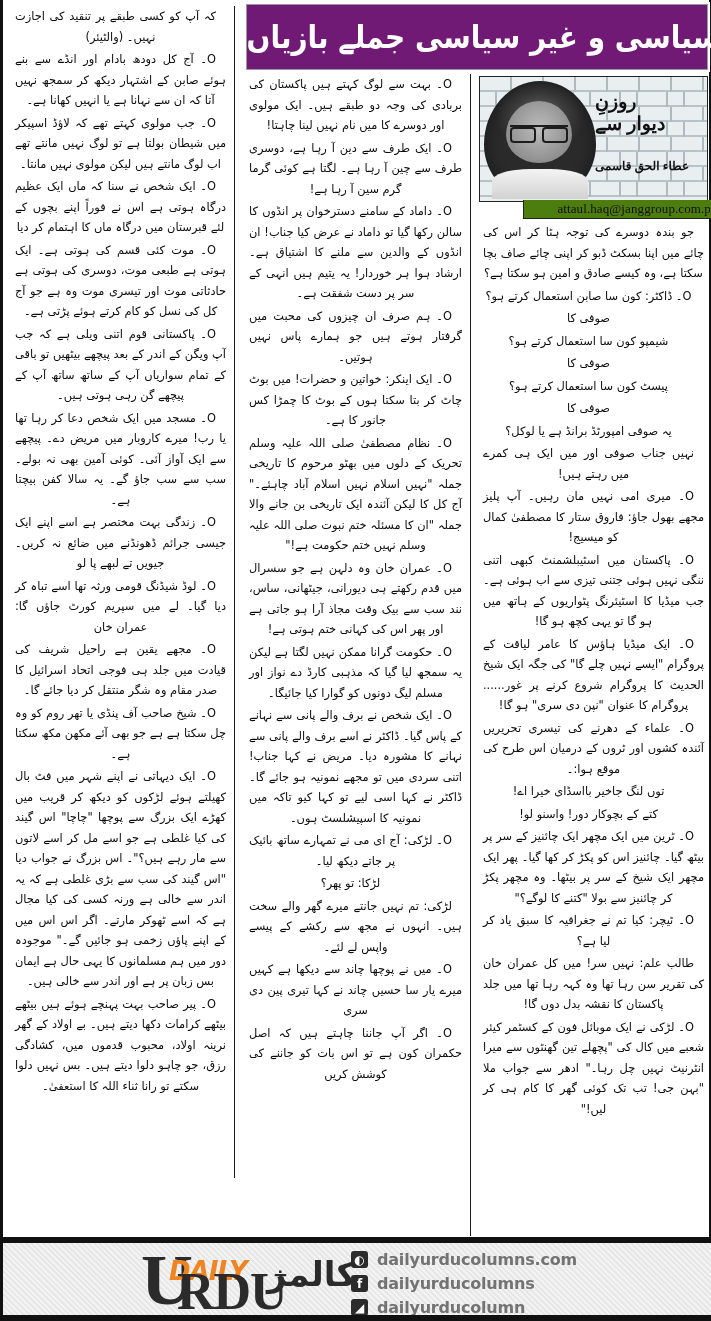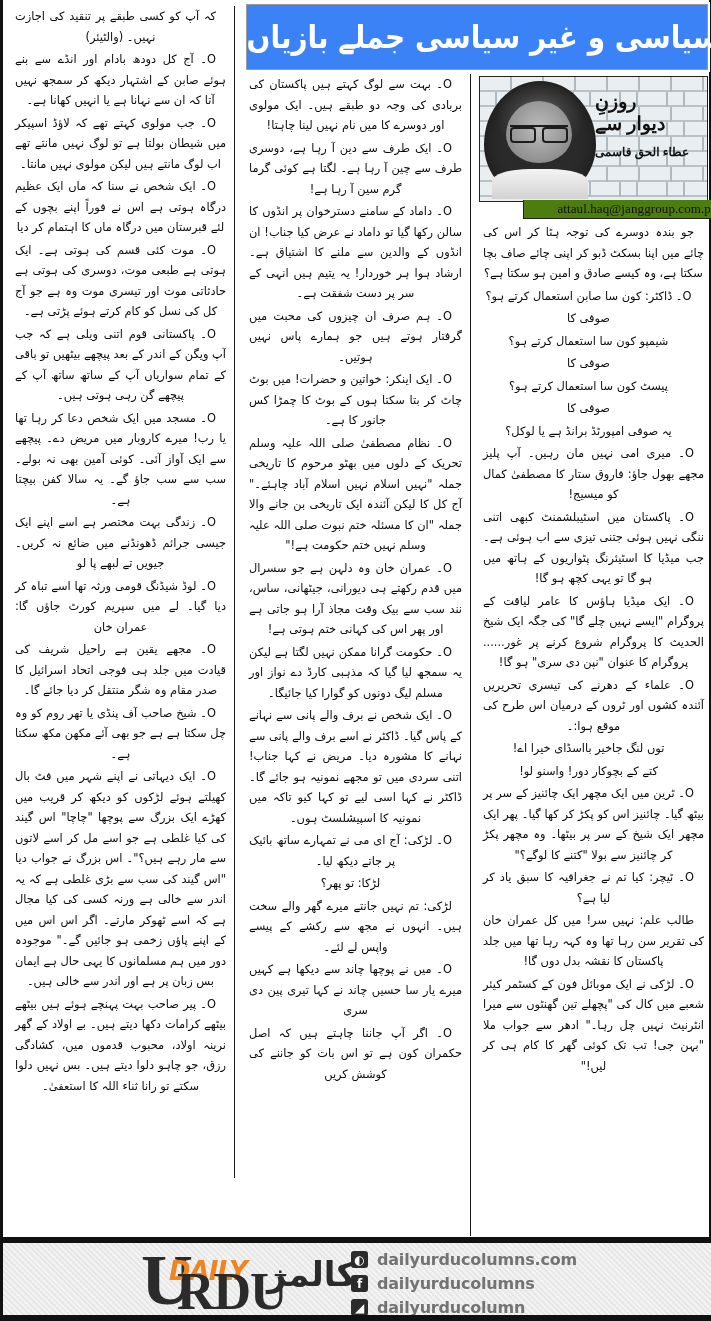--- a/index.html
+++ b/index.html
@@ -13,21 +13,21 @@
     position:absolute;inset:0;
     background:#ffffff;
     border-left:3px solid #111;
     border-right:2px solid #111;
     box-sizing:border-box;
   }
 
   
   .masthead{
     position:absolute;top:4px;left:243px;width:462px;height:66px;
-    background:#3b82f6;
+    background:#701a75;
     border:1px solid #9a9a9a;
     box-shadow:0 0 0 2px #fff;
     box-sizing:border-box;
     display:flex;align-items:center;justify-content:center;
   }
   .masthead-title{
     color:#ffffff;
     font-family:"DejaVu Sans", sans-serif;
     font-size:28px;
     font-weight:700;
@@ -89,21 +89,21 @@
 
   .colmark{
     position:absolute;right:6px;top:14px;width:106px;
     text-align:left;direction:rtl;
     font-family:Liberation Sans, sans-serif;
     color:#111;
   }
   .colmark .l1{font-size:19px;font-weight:700;line-height:1.15;}
   .colmark .l2{font-size:19px;font-weight:700;line-height:1.15;}
   .colmark .byline{
-    margin-top:10px;font-size:12px;font-weight:700;
+    margin-top:24px;font-size:12px;font-weight:700;
   }
 
   .emailbar{
     position:absolute;top:200px;left:476px;width:229px;height:19px;
     border:1px solid #222;border-top:none;
     box-sizing:border-box;
     background:#4d7c0f;
     display:flex;align-items:center;justify-content:center;
     font-family:"Liberation Serif", serif;
     font-size:13px;color:#111;letter-spacing:.1px;margin-left:44px;
@@ -266,20 +266,21 @@
       </div>
     <div class="col" id="col-right">
         <p class="indent">جو بندہ دوسرے کی توجہ ہٹا کر اس کی چائے میں اپنا بسکٹ ڈبو کر اپنی چائے صاف بچا سکتا ہے، وہ کیسے صادق و امین ہو سکتا ہے؟</p>
         <p class="indent">O۔ ڈاکٹر: کون سا صابن استعمال کرتے ہو؟</p>
         <p class="indent">صوفی کا</p>
         <p class="indent">شیمپو کون سا استعمال کرتے ہو؟</p>
         <p class="indent">صوفی کا</p>
         <p class="indent">پیسٹ کون سا استعمال کرتے ہو؟</p>
         <p class="indent">صوفی کا</p>
         <p class="indent">یہ صوفی امپورٹڈ برانڈ ہے یا لوکل؟</p>
+        <p class="indent">نہیں جناب صوفی اور میں ایک ہی کمرے میں رہتے ہیں!</p>
         <p class="indent">O۔ میری امی نہیں مان رہیں۔ آپ پلیز مجھے بھول جاؤ: فاروق ستار کا مصطفیٰ کمال کو میسیج!</p>
         <p class="indent">O۔ پاکستان میں اسٹیبلشمنٹ کبھی اتنی ننگی نہیں ہوئی جتنی تیزی سے اب ہوئی ہے۔ جب میڈیا کا اسٹیئرنگ پٹواریوں کے ہاتھ میں ہو گا تو یہی کچھ ہو گا!</p>
         <p class="indent">O۔ ایک میڈیا ہاؤس کا عامر لیاقت کے پروگرام "ایسے نہیں چلے گا" کی جگہ ایک شیخ الحدیث کا پروگرام شروع کرنے پر غور...... پروگرام کا عنوان "نپن دی سری" ہو گا!</p>
         <p class="indent">O۔ علماء کے دھرنے کی تیسری تحریریں آئندہ کشوں اور ٹروں کے درمیان اس طرح کی موقع ہوا:۔</p>
         <p class="indent">توں لنگ جاخیر بااسڈای خیرا اے!</p>
         <p class="indent">کتے کے بچوکار دور! واسنو لو!</p>
         <p class="indent">O۔ ٹرین میں ایک مچھر ایک چائنیز کے سر پر بیٹھ گیا۔ چائنیز اس کو پکڑ کر کھا گیا۔ پھر ایک مچھر ایک شیخ کے سر پر بیٹھا۔ وہ مچھر پکڑ کر چائنیز سے بولا "کتنے کا لوگے؟"</p>
         <p class="indent">O۔ ٹیچر: کیا تم نے جغرافیہ کا سبق یاد کر لیا ہے؟</p>
         <p class="indent">طالب علم: نہیں سر! میں کل عمران خان کی تقریر سن رہا تھا وہ کہہ رہا تھا میں جلد پاکستان کا نقشہ بدل دوں گا!</p>
         <p class="indent">O۔ لڑکی نے ایک موبائل فون کے کسٹمر کیئر شعبے میں کال کی "پچھلے تین گھنٹوں سے میرا انٹرنیٹ نہیں چل رہا۔" ادھر سے جواب ملا "بہن جی! تب تک کوئی گھر کا کام ہی کر لیں!"</p>

